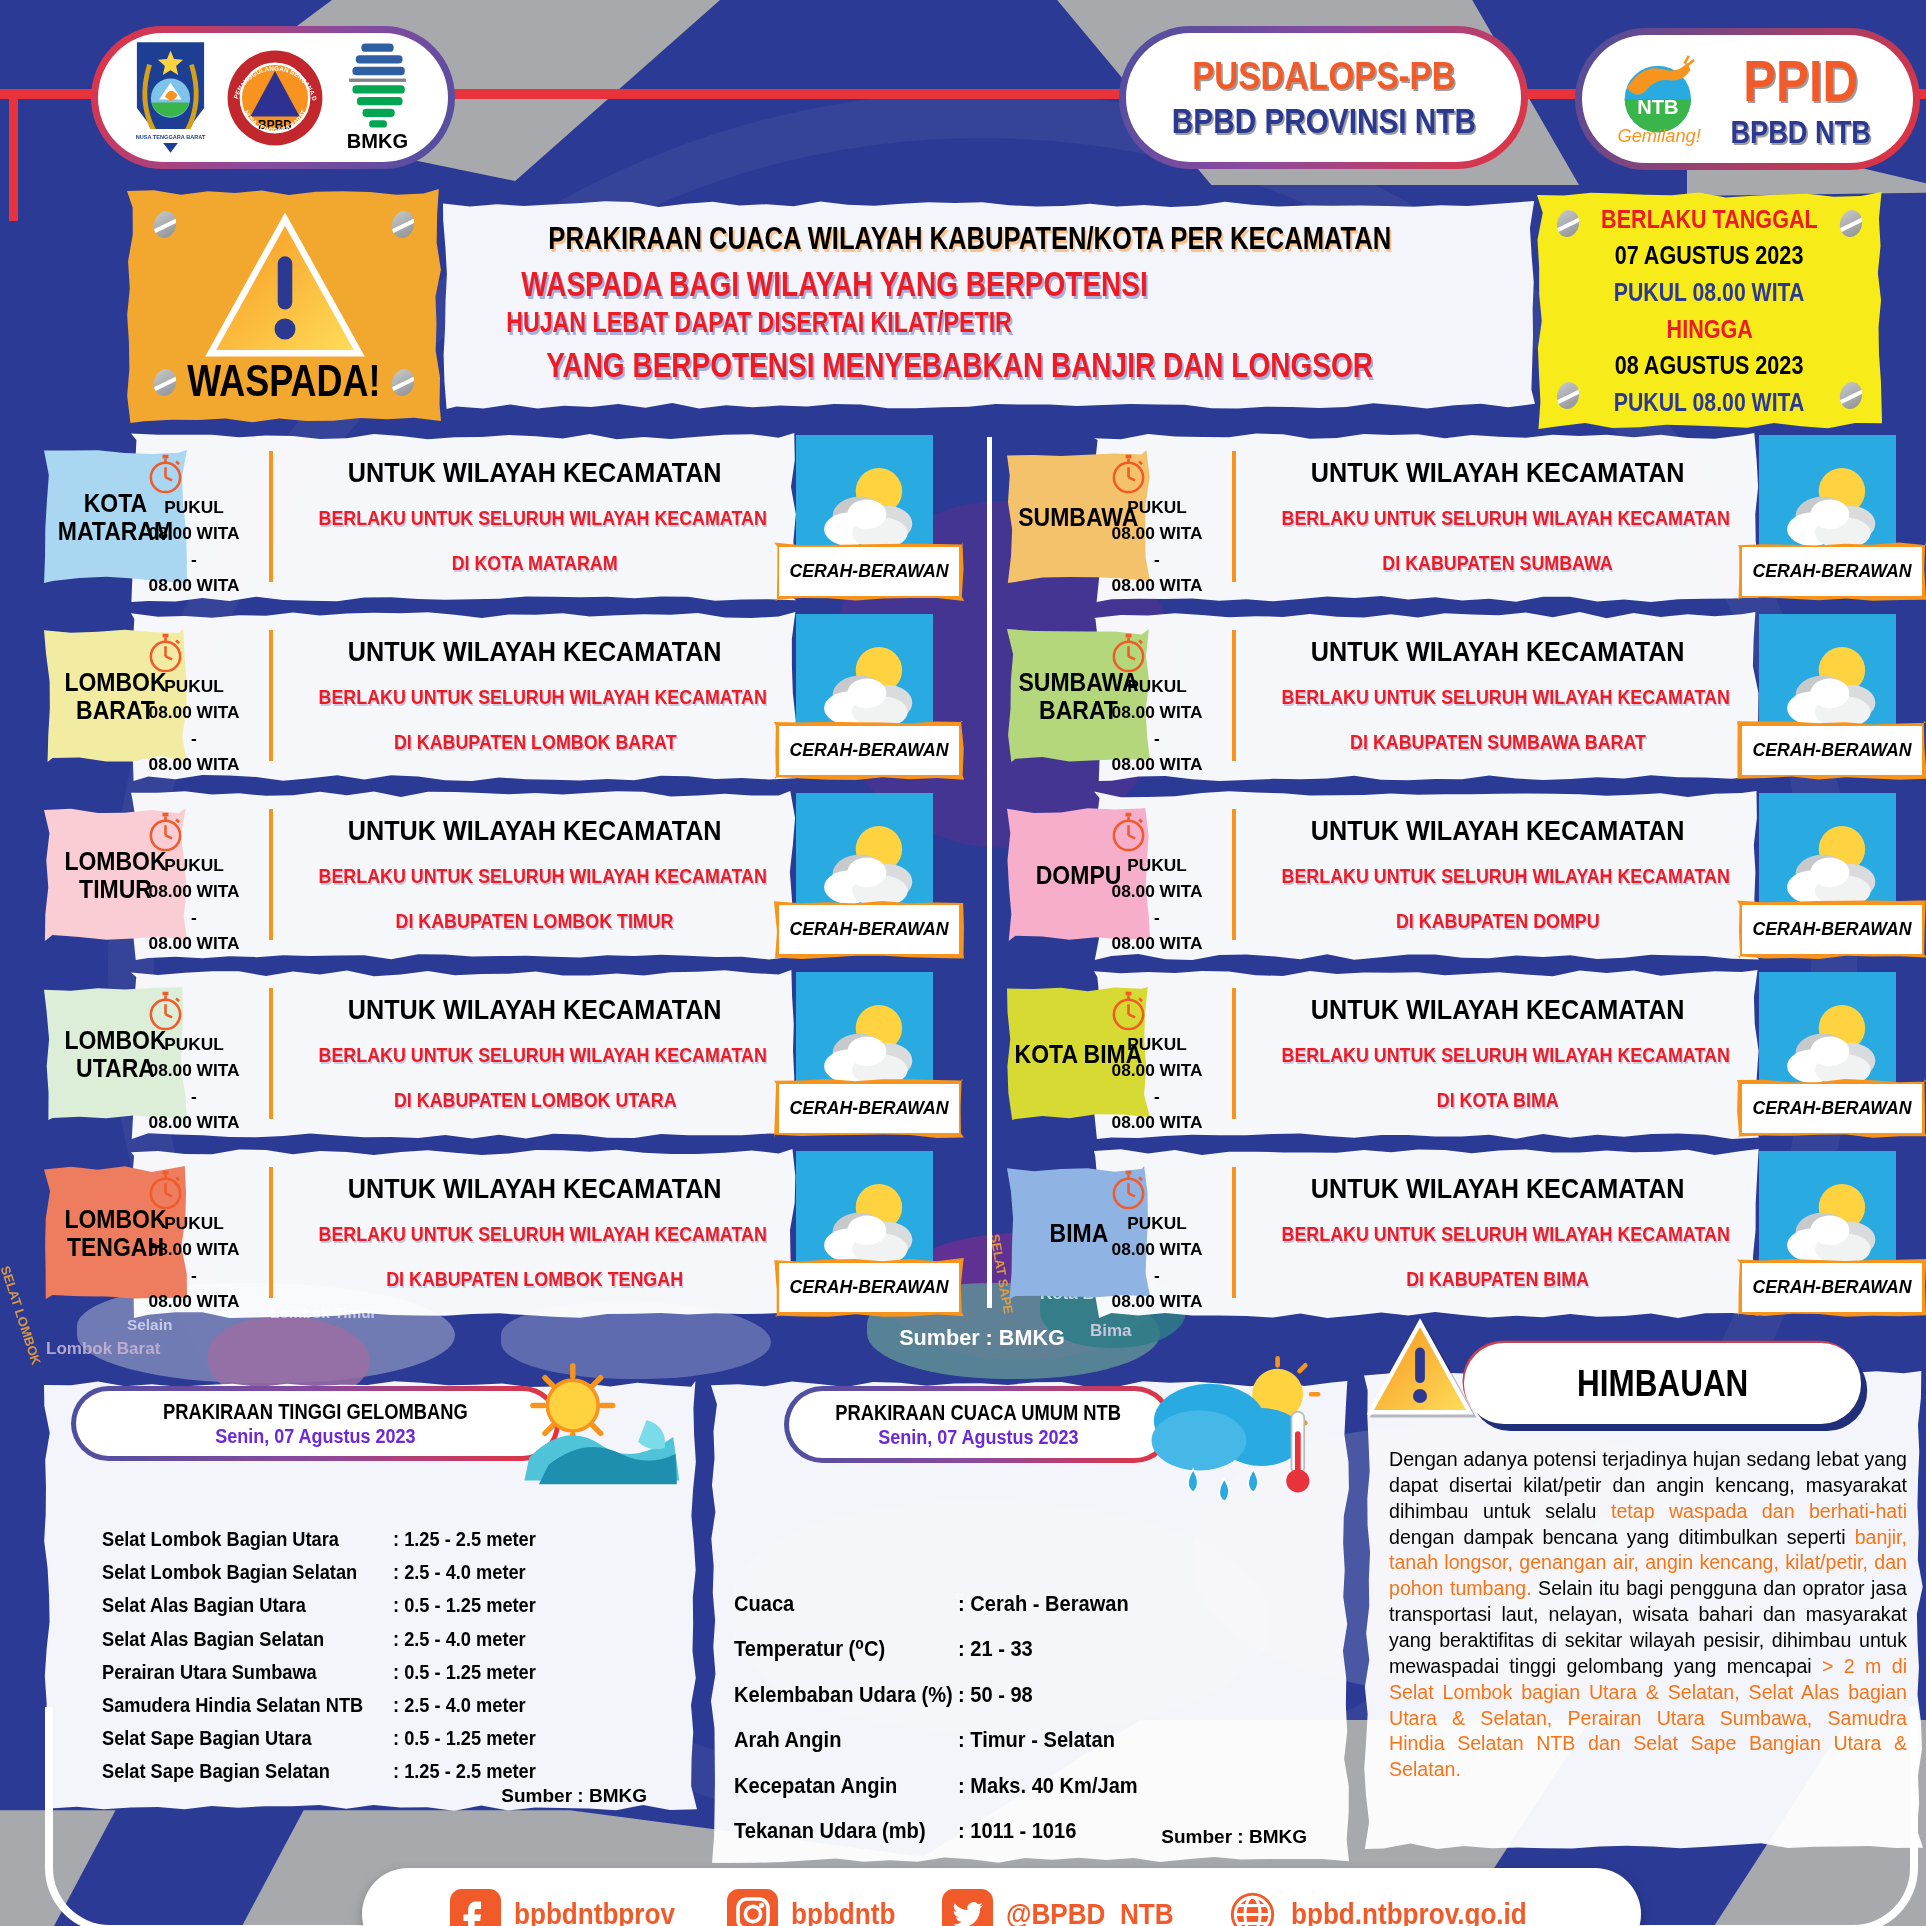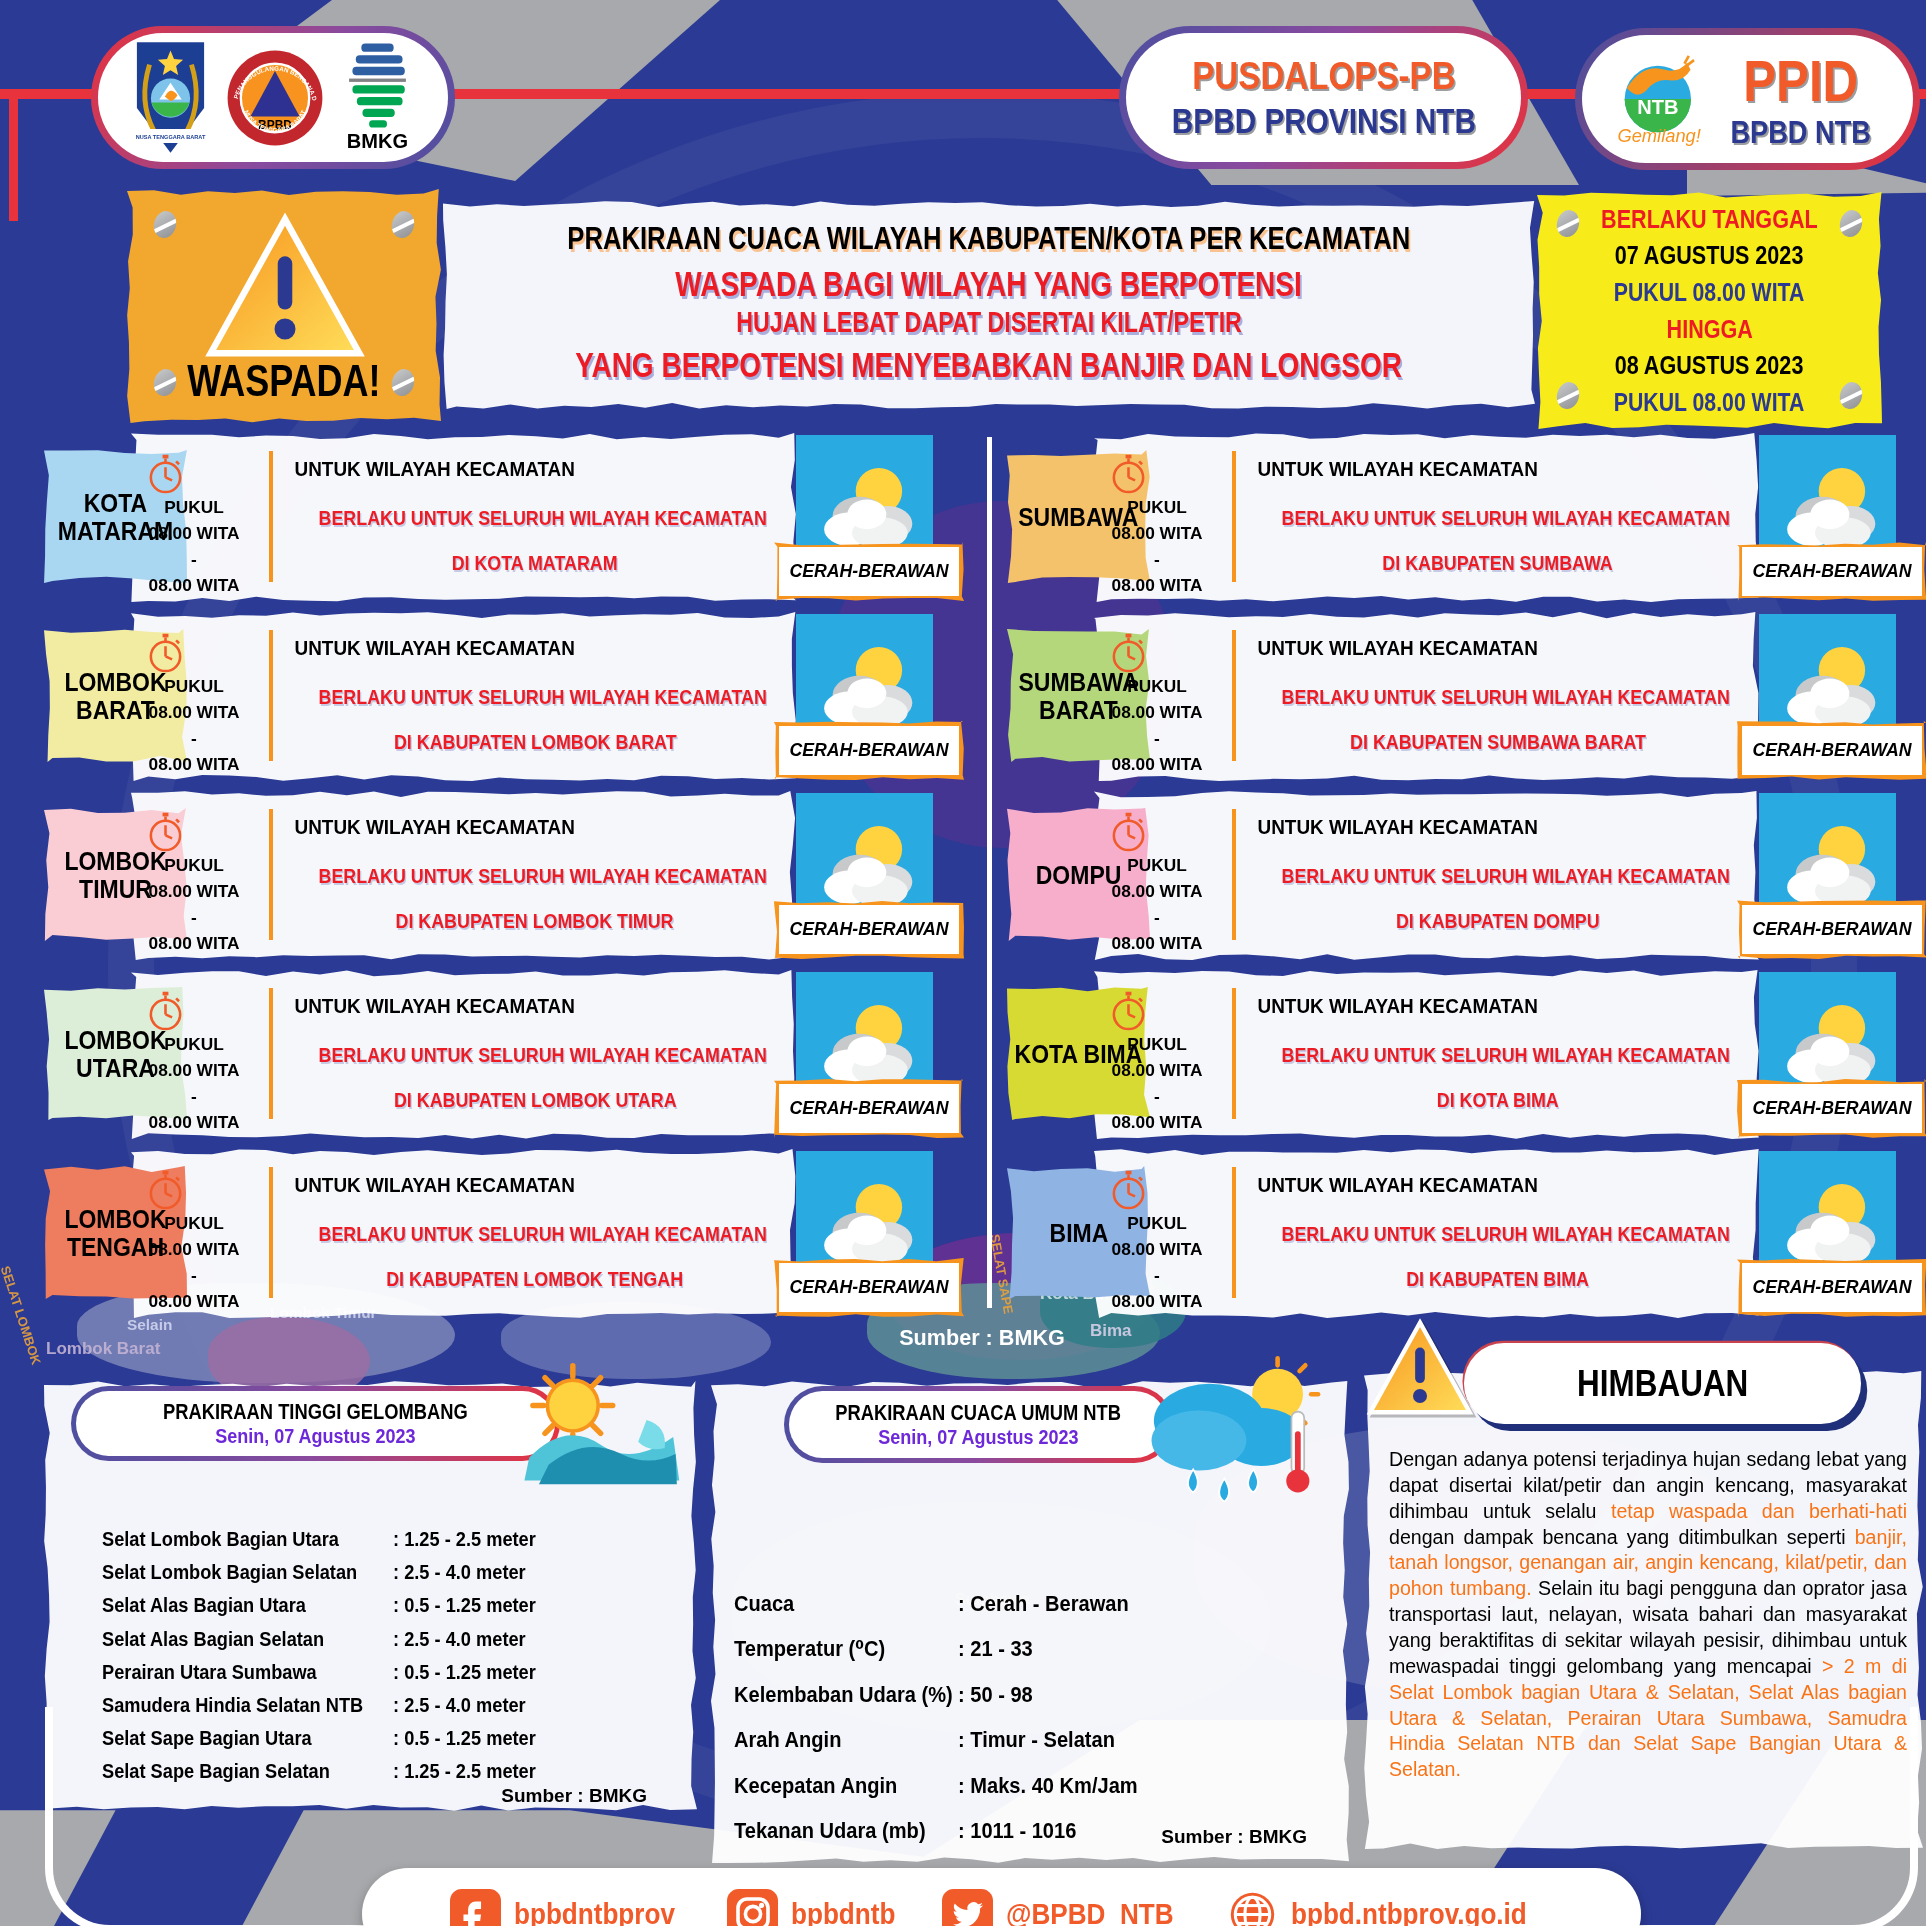--- a/index.html
+++ b/index.html
@@ -42,37 +42,37 @@
   .screw::after{content:"";position:absolute;left:-3.1px;top:11.6px;width:31px;height:3.5px;
     background:#fff;transform:rotate(-40deg);}
   
   .hbox{border-radius:73px;padding:7px;background:linear-gradient(125deg,#E8323C 0%,#8A4A9E 55%,#4B4FA0 100%);}
   .hbox.r{background:linear-gradient(125deg,#4B4FA0 0%,#8A4A9E 45%,#E8323C 100%);}
   .hboxin{width:100%;height:100%;background:#fff;border-radius:66px;}
   .t-orange{color:#F15A29;font-weight:bold;text-shadow:1.9px 2.3px 0 #9B9DA0;}
   .t-blue{color:#2B3990;font-weight:bold;text-shadow:1.9px 2.3px 0 #9B9DA0;}
   
   .waspadabox{background:#F2A72E;}
-  .warnline{width:100%;text-align:center;font-weight:bold;white-space:nowrap;}
+  .warnline{width:100%;font-weight:bold;white-space:nowrap;}
   .wl-black{color:#000;text-shadow:2.3px 2.7px 0 #F8C291;}
   .wl-red{color:#ED1C24;text-shadow:2.3px 2.7px 0 #A9AEDC;}
   .ybox{background:#F7EC1A;}
   .yl{font-weight:bold;text-align:center;white-space:nowrap;line-height:1.45;}
   
   .card{position:absolute;width:925px;height:173px;}
   .cpaper{position:absolute;left:87px;top:3.1px;width:665px;height:169px;background:rgba(255,255,255,.96);}
   .region{position:absolute;left:0;top:20px;width:143px;height:133px;display:flex;
     align-items:center;justify-content:center;text-align:center;}
   .rtext{font-weight:bold;font-size:25px;line-height:1.12;color:#000;transform:scaleX(.92);}
   .clock{position:absolute;left:103px;top:24px;width:37px;height:41px;}
   .pukul{position:absolute;left:92px;top:65px;width:116px;text-align:center;
     font-weight:bold;font-size:17.3px;line-height:1.5;color:#000;}
   .vline{position:absolute;left:225px;top:21px;width:3.5px;height:131px;background:#F7941D;}
-  .cheading{position:absolute;left:235px;top:27px;width:512px;
-    font-weight:bold;font-size:21px;color:#000;}
+  .cheading{position:absolute;left:235px;top:27px;width:512px;text-align:center;
+    font-weight:bold;font-size:28px;color:#000;}
   .cred1{position:absolute;left:235px;top:76px;width:512px;text-align:center;
     font-weight:bold;font-size:21px;color:#ED1C24;text-shadow:1.5px 1.9px 0 rgba(110,120,190,.35);white-space:nowrap;}
   .cred2{position:absolute;left:235px;top:121px;width:512px;text-align:center;
     font-weight:bold;font-size:21px;color:#ED1C24;text-shadow:1.5px 1.9px 0 rgba(110,120,190,.35);white-space:nowrap;}
   .wbox{position:absolute;left:752px;top:4.6px;width:137px;height:142px;background:#29ABE2;
     display:flex;align-items:center;justify-content:center;}
   .cbox{position:absolute;left:730px;top:112px;width:190px;height:59px;background:#F7941D;}
   .cboxin{position:absolute;left:4.6px;top:4.6px;right:4.6px;bottom:4.6px;background:#fff;
     display:flex;align-items:center;justify-content:center;font-weight:bold;font-style:italic;
     font-size:17.7px;color:#000;white-space:nowrap;}

